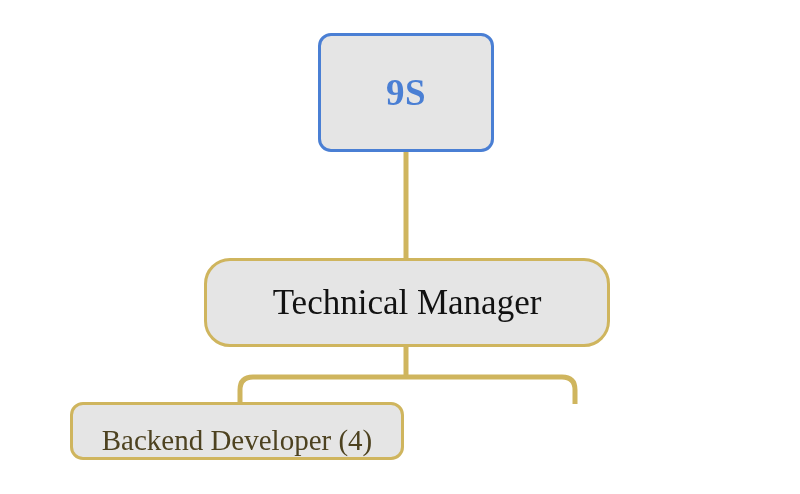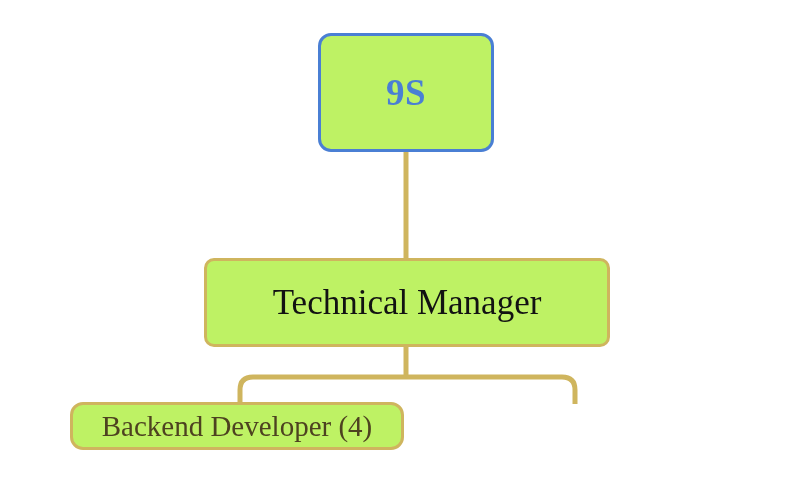--- a/index.html
+++ b/index.html
@@ -20,21 +20,21 @@
     position: absolute;
     left: 0;
     top: 0;
     width: 800px;
     height: 494px;
     pointer-events: none;
   }
   .node {
     position: absolute;
     box-sizing: border-box;
-    background: #bef264;
+    background: #e5e5e5;
     display: flex;
     align-items: center;
     justify-content: center;
     text-align: center;
     white-space: nowrap;
     z-index: 2;
   }
   
   .node-root {
     left: 318px;
@@ -48,32 +48,33 @@
     font-weight: bold;
     letter-spacing: 0.5px;
   }
   
   .node-mid {
     left: 204px;
     top: 258px;
     width: 406px;
     height: 89px;
     border: 3px solid #cfb55e;
-    border-radius: 10px;
+    border-radius: 26px;
     color: #121212;
     font-size: 35px;
   }
   
   .node-leaf {
     top: 402px;
-    height: 48px;
+    height: 58px;
     border: 3px solid #cfb55e;
     border-radius: 13px;
     color: #4d4220;
     font-size: 29px;
+    align-items: flex-end;
   }
   .node-leaf-1 { left: 70px;  width: 334px; }
   .node-leaf-2 { left: 420px; width: 308px; }
 </style>
 </head>
 <body>
 
 <div id="canvas">
 
   <svg class="edges" viewBox="0 0 800 494" width="800" height="494" aria-hidden="true">

